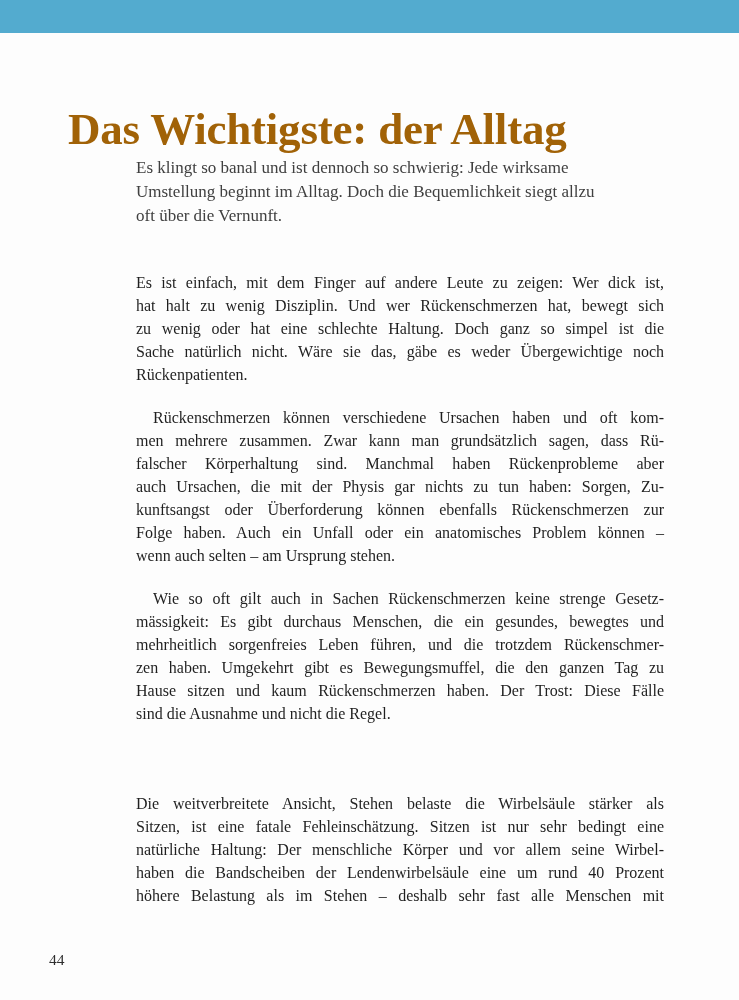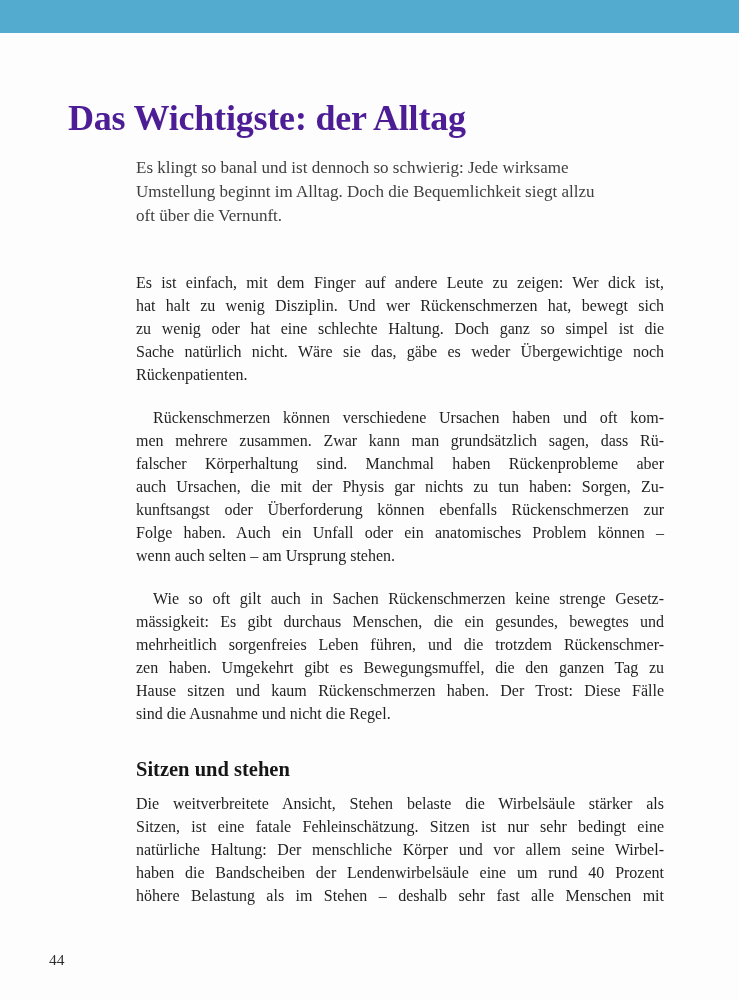--- a/index.html
+++ b/index.html
@@ -15,24 +15,24 @@
   .band {
     position: absolute;
     top: 0; left: 0;
     width: 739px; height: 33px;
     background: #53abcf;
   }
   .chapter-title {
     position: absolute;
     left: 68px; top: 74px;
     width: 620px;
-    font-size: 36px;
+    font-size: 45px;
     line-height: 1.15;
     font-weight: bold;
-    color: #4c1d95;
+    color: #a16207;
     letter-spacing: -0.2px;
   }
   .lead {
     position: absolute;
     left: 136px; top: 156px;
     width: 545px;
     font-size: 17px;
     line-height: 24px;
     font-weight: normal;
     color: #404040;
@@ -97,21 +97,20 @@
     <span class="jl end">wenn auch selten – am Ursprung stehen.</span>
 
     <span class="jl ind">Wie so oft gilt auch in Sachen Rückenschmerzen keine strenge Gesetz-</span>
     <span class="jl">mässigkeit: Es gibt durchaus Menschen, die ein gesundes, bewegtes und</span>
     <span class="jl">mehrheitlich sorgenfreies Leben führen, und die trotzdem Rückenschmer-</span>
     <span class="jl">zen haben. Umgekehrt gibt es Bewegungsmuffel, die den ganzen Tag zu</span>
     <span class="jl">Hause sitzen und kaum Rückenschmerzen haben. Der Trost: Diese Fälle</span>
     <span class="jl end">sind die Ausnahme und nicht die Regel.</span>
   </div>
 
-  <h2 class="subheading">Sitzen und stehen</h2>
 
   <div class="bodycol body-2">
     <span class="jl">Die weitverbreitete Ansicht, Stehen belaste die Wirbelsäule stärker als</span>
     <span class="jl">Sitzen, ist eine fatale Fehleinschätzung. Sitzen ist nur sehr bedingt eine</span>
     <span class="jl">natürliche Haltung: Der menschliche Körper und vor allem seine Wirbel-</span>
     <span class="jl">haben die Bandscheiben der Lendenwirbelsäule eine um rund 40 Prozent</span>
     <span class="jl">höhere Belastung als im Stehen – deshalb sehr fast alle Menschen mit</span>
   </div>
 
   <div class="page-number">44</div>

